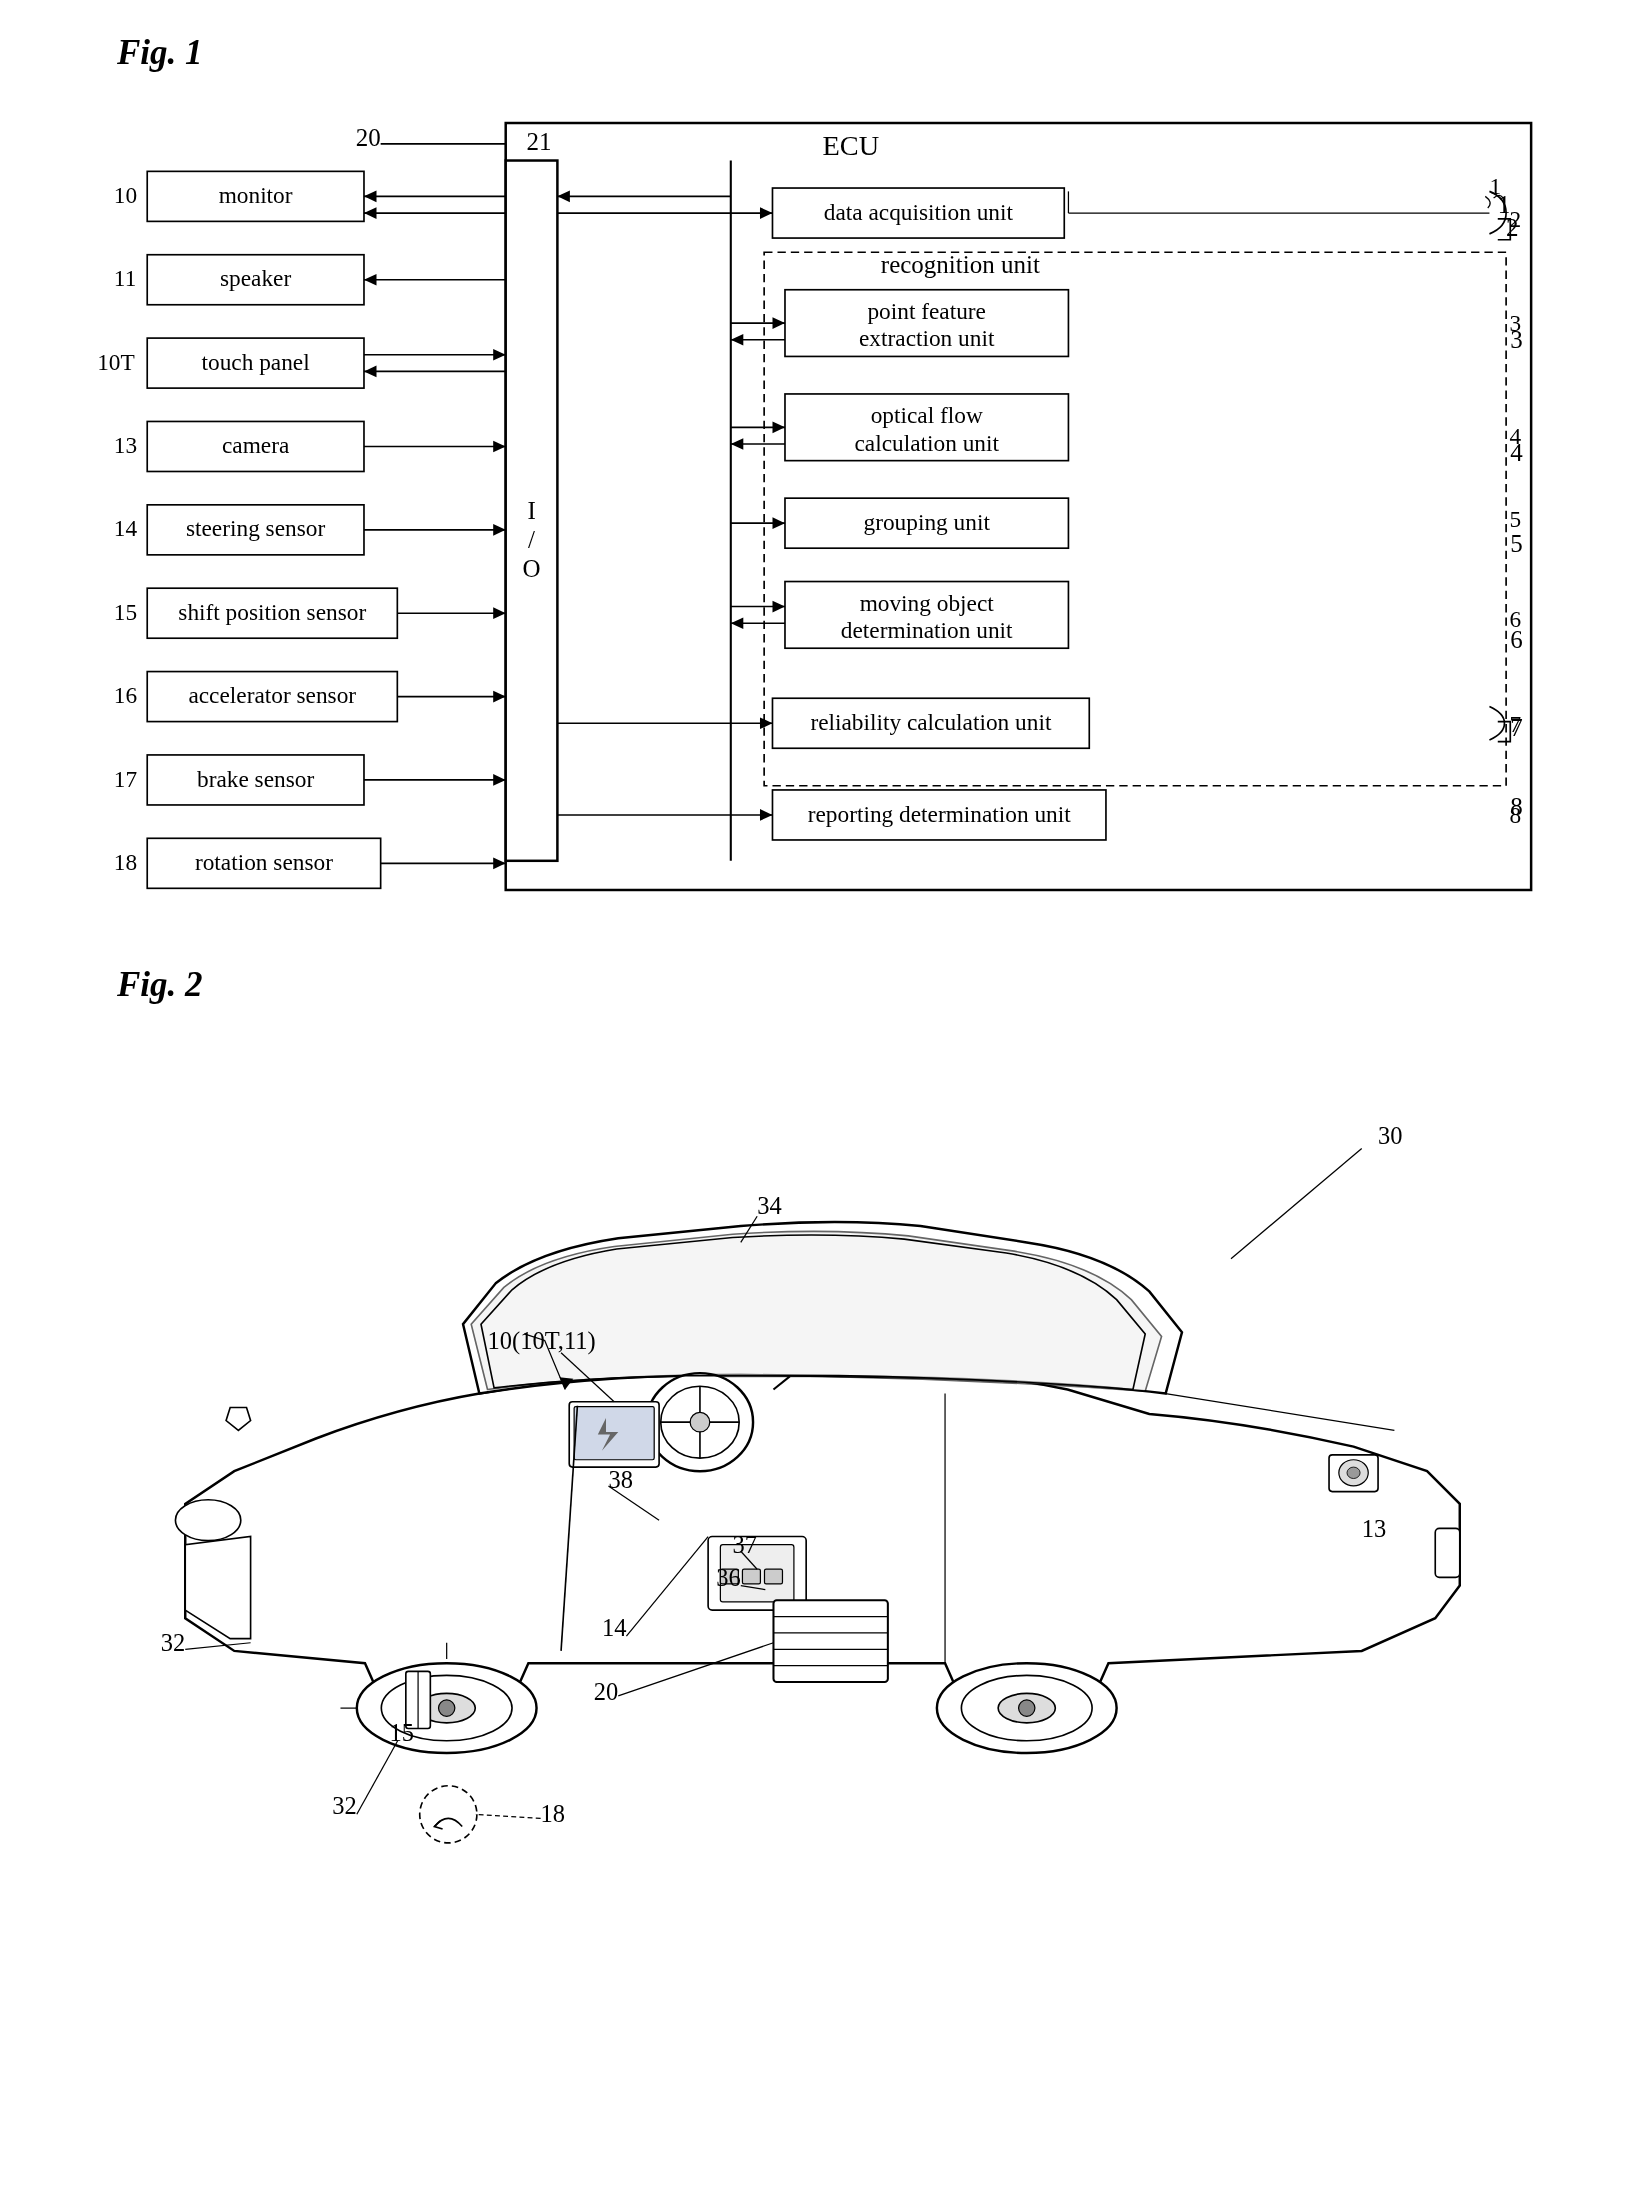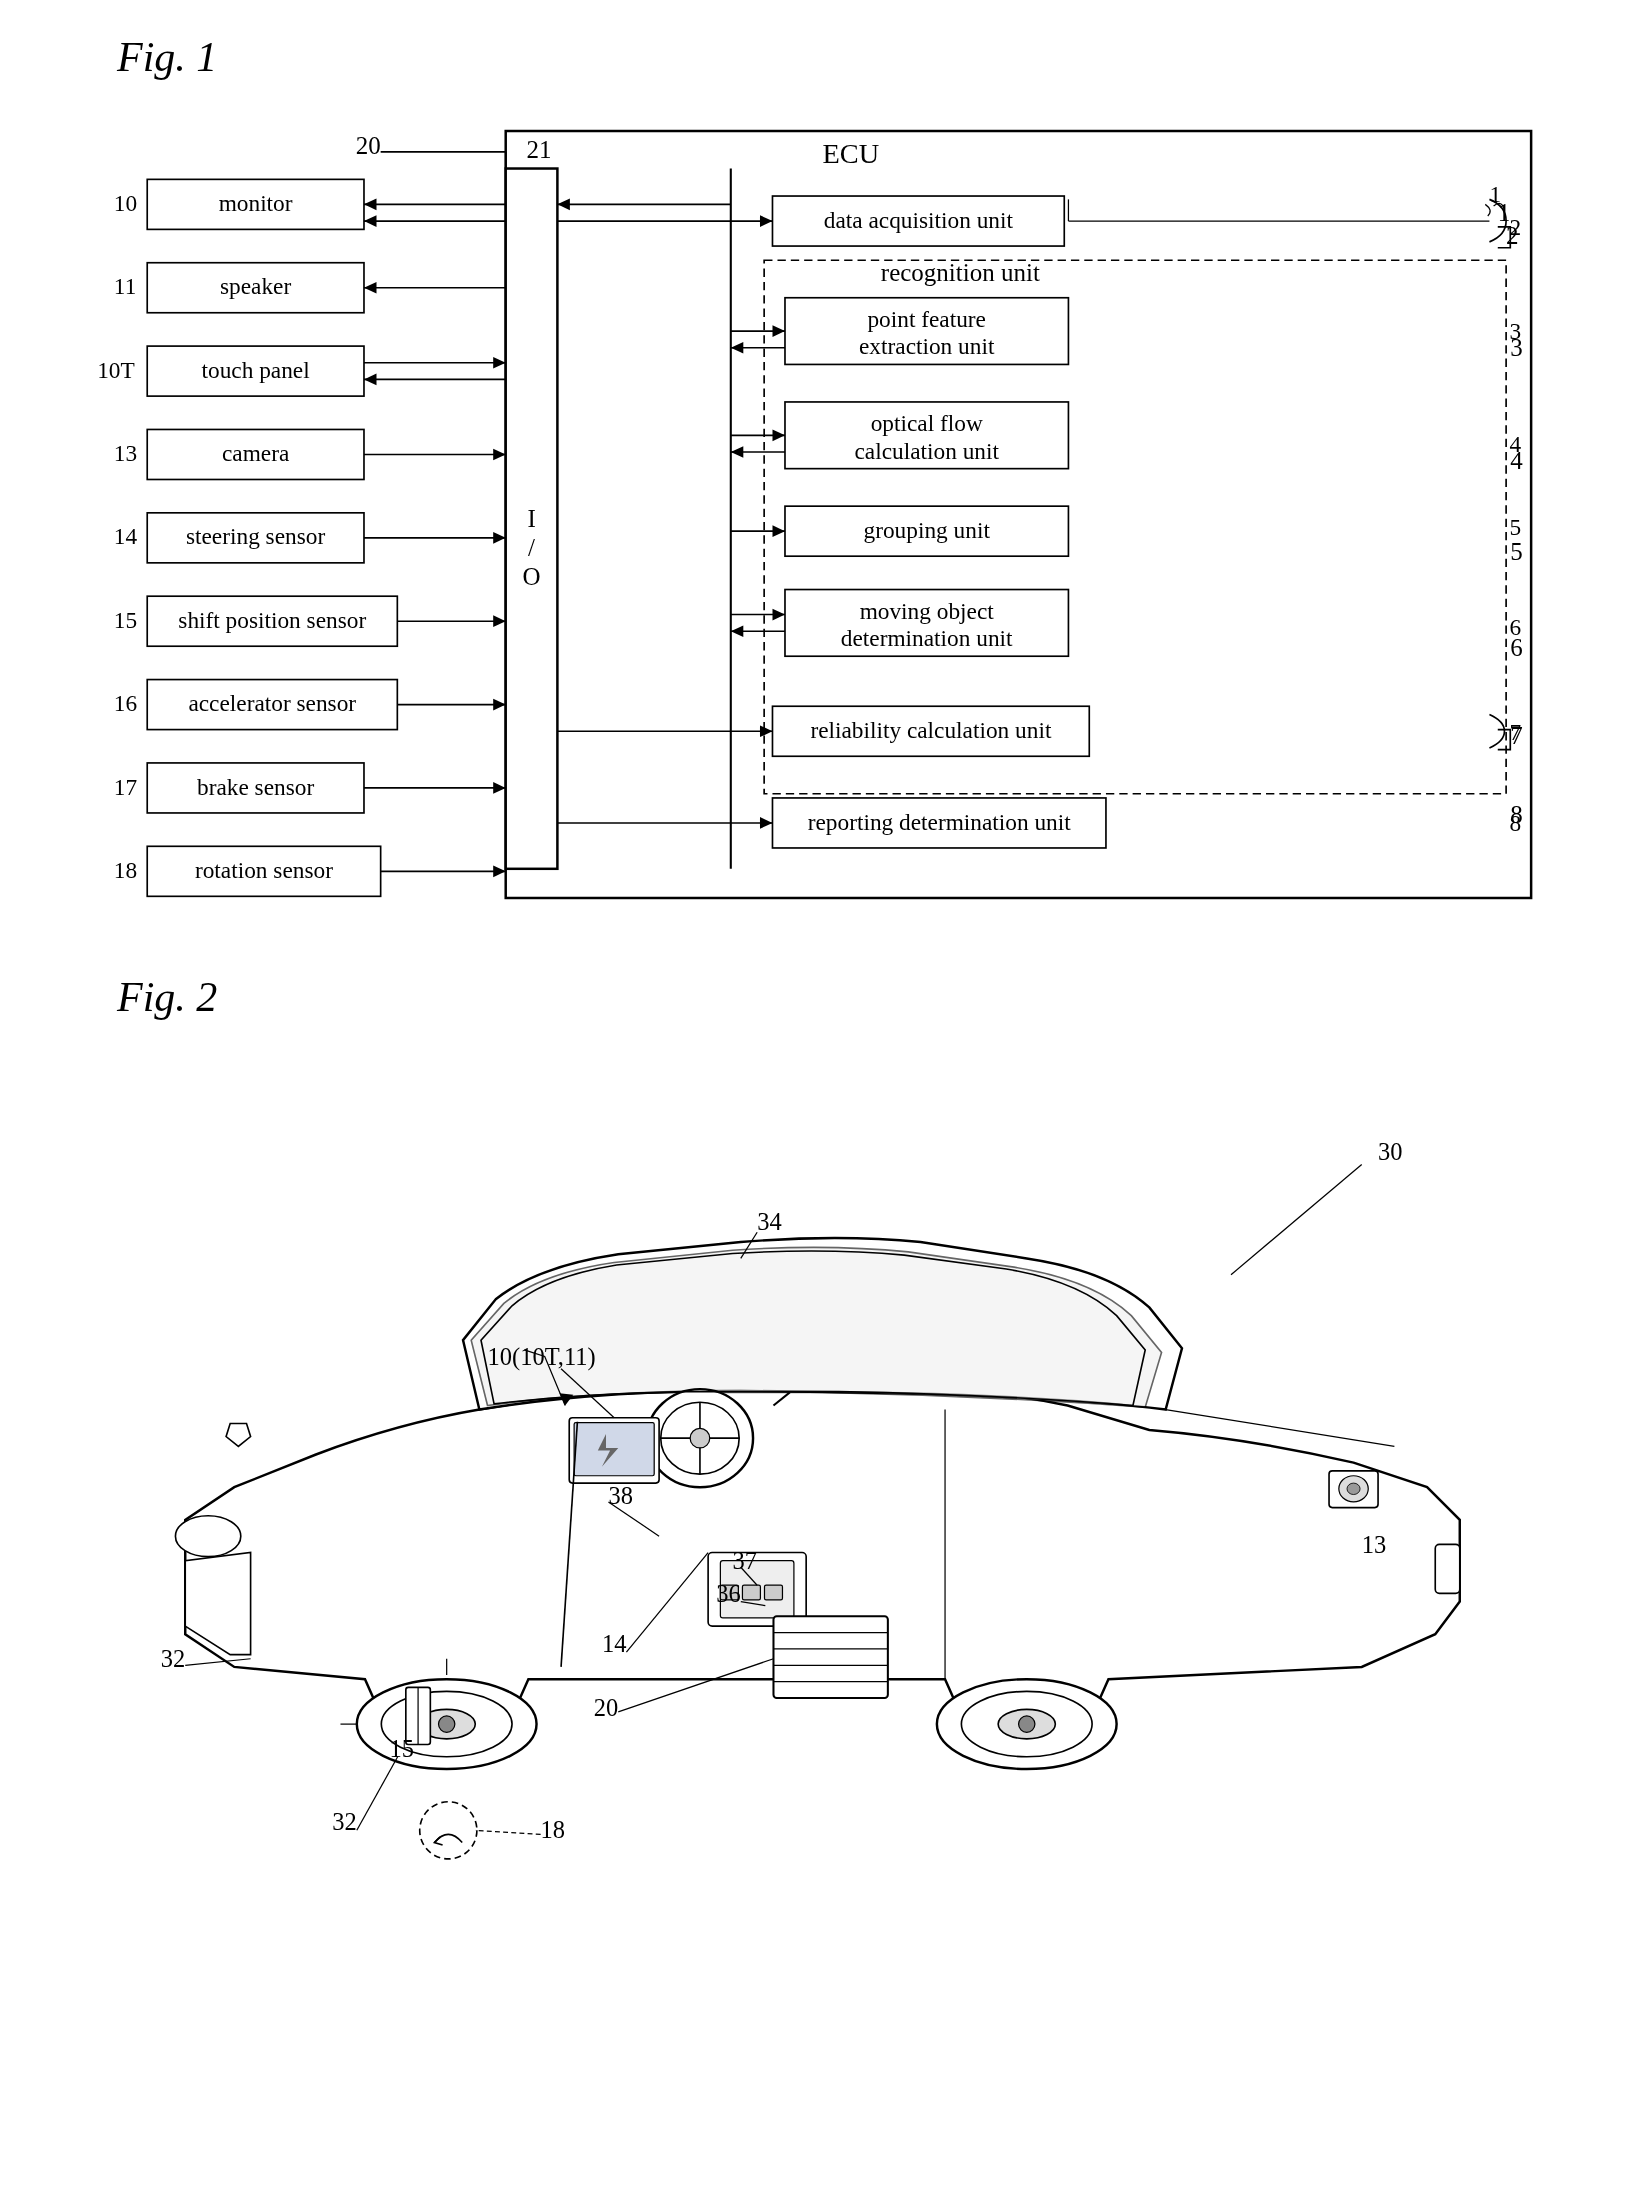--- a/index.html
+++ b/index.html
@@ -15,23 +15,23 @@
     .page-container {
       width: 100%;
     }
 
     
     .fig1-section {
       margin-bottom: 50px;
     }
 
     .fig-title {
-      font-size: 42px;
+      font-size: 35px;
       font-style: italic;
-      font-weight: normal;
+      font-weight: bold;
       margin-bottom: 25px;
       margin-left: 67px;
     }
 
     .diagram-area {
       position: relative;
       width: 1501px;
       height: 817px;
       margin: 0 auto;
     }

